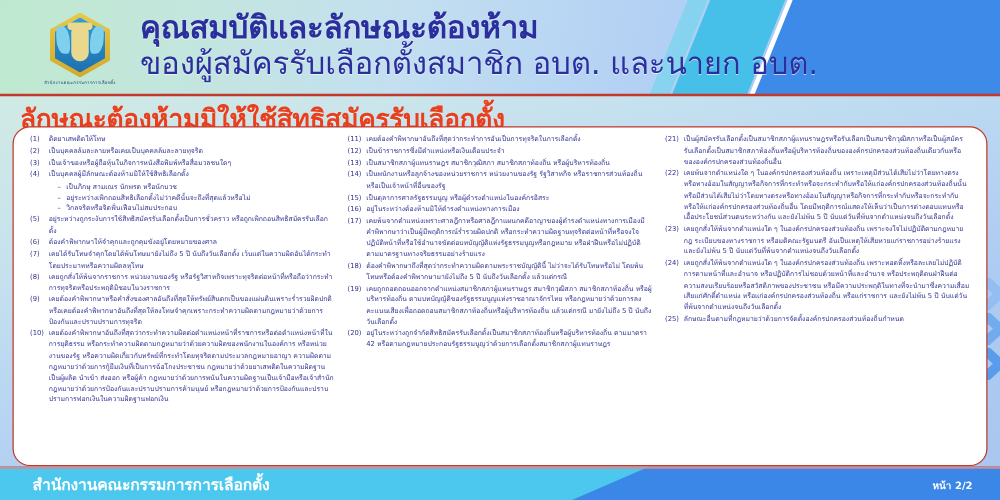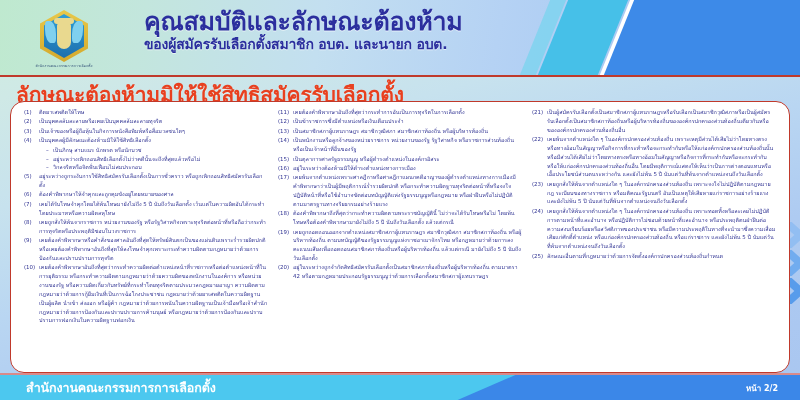--- a/index.html
+++ b/index.html
@@ -116,33 +116,32 @@
     letter-spacing: .2px;
     color: #23406e;
     white-space: nowrap;
   }
 
   
   .title-block {
     position: absolute;
     left: 112px; top: 8px;
     width: 560px;
-    margin-left: 32px;
   }
   .title-line1 {
     font-size: 25px;
     font-weight: 700;
     color: #2b2f9e;
     line-height: 1.08;
     letter-spacing: -.2px;
     text-shadow: 0 1px 0 rgba(255,255,255,.6);
   }
   .title-line2 {
-    font-size: 14px;
-    font-weight: 700;
+    font-size: 25px;
+    font-weight: 400;
     color: #2b2f9e;
     line-height: 1.12;
     letter-spacing: -.2px;
     margin-top: 2px;
     text-shadow: 0 1px 0 rgba(255,255,255,.6);
   }
 
   
   .hdr-rule {
     position: absolute;

